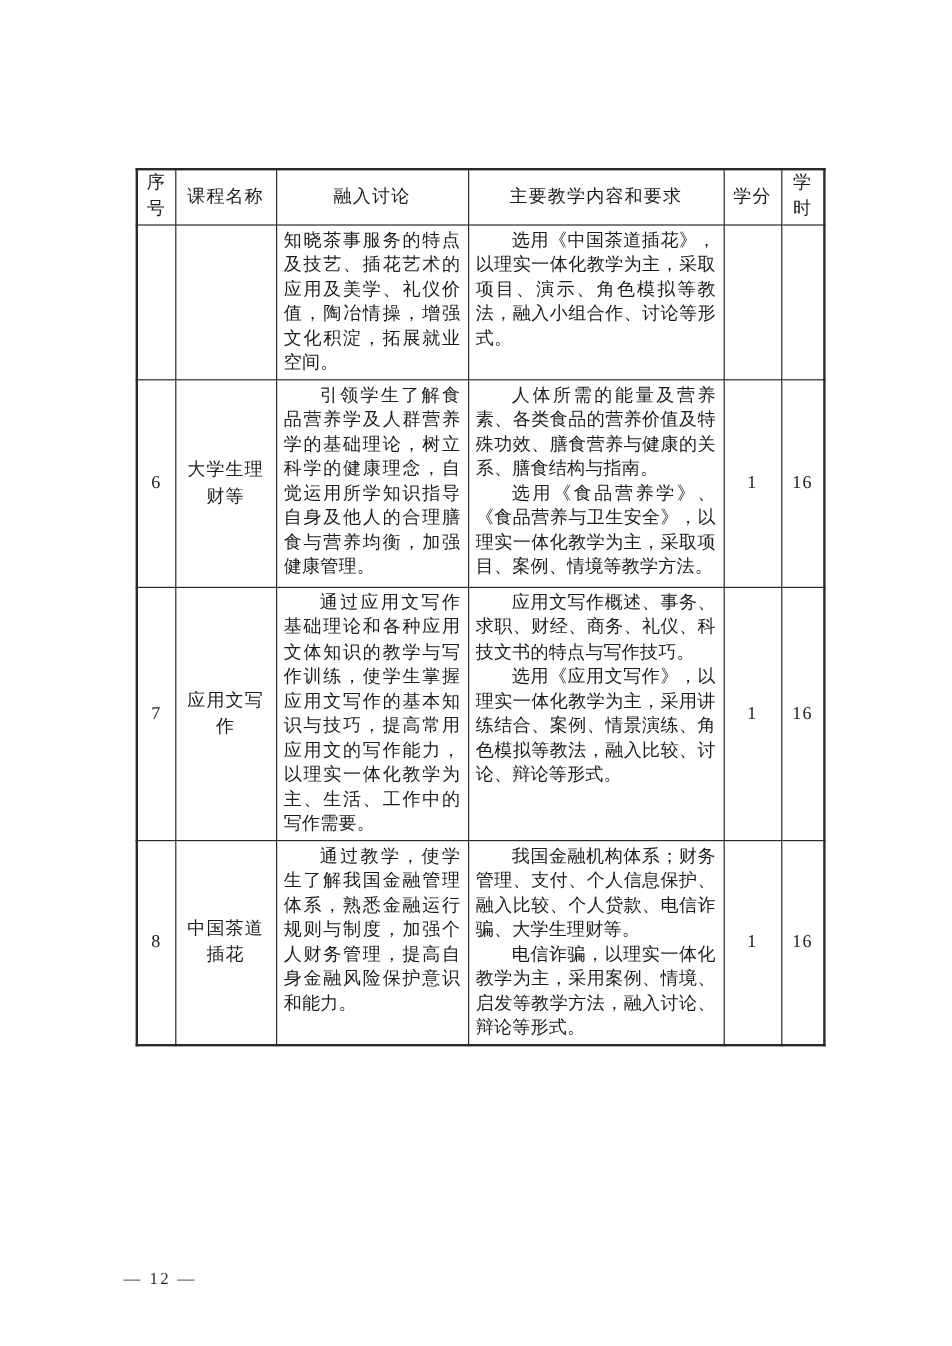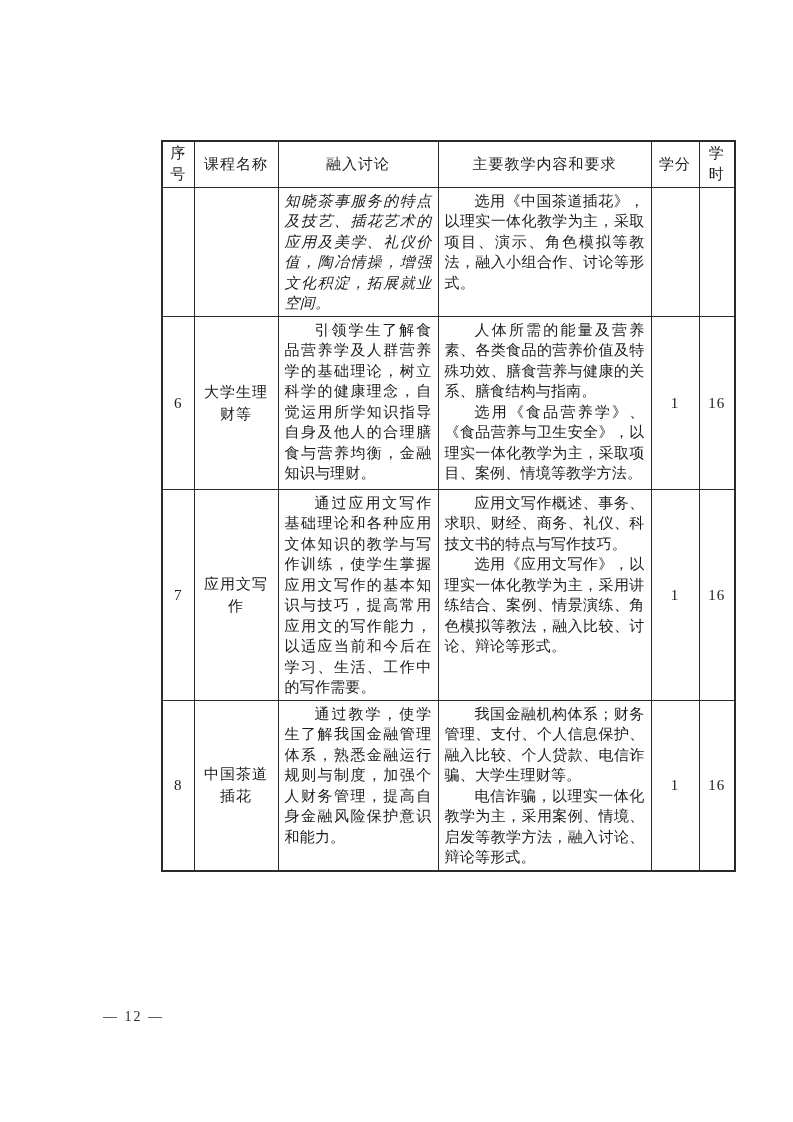--- a/index.html
+++ b/index.html
@@ -21,21 +21,20 @@
   }
   table.course-table {
     position: absolute;
     left: 113px;
     top: 140px;
     width: 574px;
     border-collapse: collapse;
     table-layout: fixed;
     border: 2px solid #2a2a2a;
     font-size: 15px;
-    margin-left: 48px;
   }
   table.course-table td, table.course-table th {
     border: 1px solid #2a2a2a;
     font-weight: normal;
     overflow: hidden;
   }
   col.c-index  { width: 32px; }
   col.c-name   { width: 84px; }
   col.c-obj    { width: 160px; }
   col.c-cont   { width: 213px; }
@@ -66,26 +65,26 @@
     vertical-align: top;
     padding: 3px 6px 2px 6px;
   }
   td.text-cell p {
     margin: 0;
     text-align: justify;
     line-height: 20.5px;
     letter-spacing: 0.2px;
   }
   td.text-cell p.indent { text-indent: 2em; }
-  td.text-cell p.noindent { text-indent: 0; font-style: italic; }
+  td.text-cell p.noindent { text-indent: 0; }
 
   .page-footer {
     position: absolute;
     left: 103px;
-    top: 1009px;
+    top: 1059px;
     font-size: 14px;
     color: #2a2a2a;
     letter-spacing: 2px;
     white-space: pre;
   }
 </style>
 </head>
 <body>
 
 <div class="page">
@@ -120,35 +119,35 @@
         <p class="indent">选用《中国茶道插花》，以理实一体化教学为主，采取项目、演示、角色模拟等教法，融入小组合作、讨论等形式。</p>
       </td>
       <td class="center-cell"></td>
       <td class="center-cell"></td>
     </tr>
 
     <tr class="row-1">
       <td class="center-cell">6</td>
       <td class="center-cell">大学生理财等</td>
       <td class="text-cell">
-        <p class="indent">引领学生了解食品营养学及人群营养学的基础理论，树立科学的健康理念，自觉运用所学知识指导自身及他人的合理膳食与营养均衡，金融知识与理财。</p>
+        <p class="indent">引领学生了解食品营养学及人群营养学的基础理论，树立科学的健康理念，自觉运用所学知识指导自身及他人的合理膳食与营养均衡，加强健康管理。</p>
       </td>
       <td class="text-cell">
         <p class="indent">人体所需的能量及营养素、各类食品的营养价值及特殊功效、膳食营养与健康的关系、膳食结构与指南。</p>
         <p class="indent">选用《食品营养学》、《食品营养与卫生安全》，以理实一体化教学为主，采取项目、案例、情境等教学方法。</p>
       </td>
       <td class="center-cell">1</td>
       <td class="center-cell">16</td>
     </tr>
 
     <tr class="row-2">
       <td class="center-cell">7</td>
       <td class="center-cell">应用文写作</td>
       <td class="text-cell">
-        <p class="indent">通过应用文写作基础理论和各种应用文体知识的教学与写作训练，使学生掌握应用文写作的基本知识与技巧，提高常用应用文的写作能力，以适应当前和今后在学习、生活、工作中的写作需要。</p>
+        <p class="indent">通过应用文写作基础理论和各种应用文体知识的教学与写作训练，使学生掌握应用文写作的基本知识与技巧，提高常用应用文的写作能力，以理实一体化教学为主、生活、工作中的写作需要。</p>
       </td>
       <td class="text-cell">
         <p class="indent">应用文写作概述、事务、求职、财经、商务、礼仪、科技文书的特点与写作技巧。</p>
         <p class="indent">选用《应用文写作》，以理实一体化教学为主，采用讲练结合、案例、情景演练、角色模拟等教法，融入比较、讨论、辩论等形式。</p>
       </td>
       <td class="center-cell">1</td>
       <td class="center-cell">16</td>
     </tr>
 
     <tr class="row-3">

